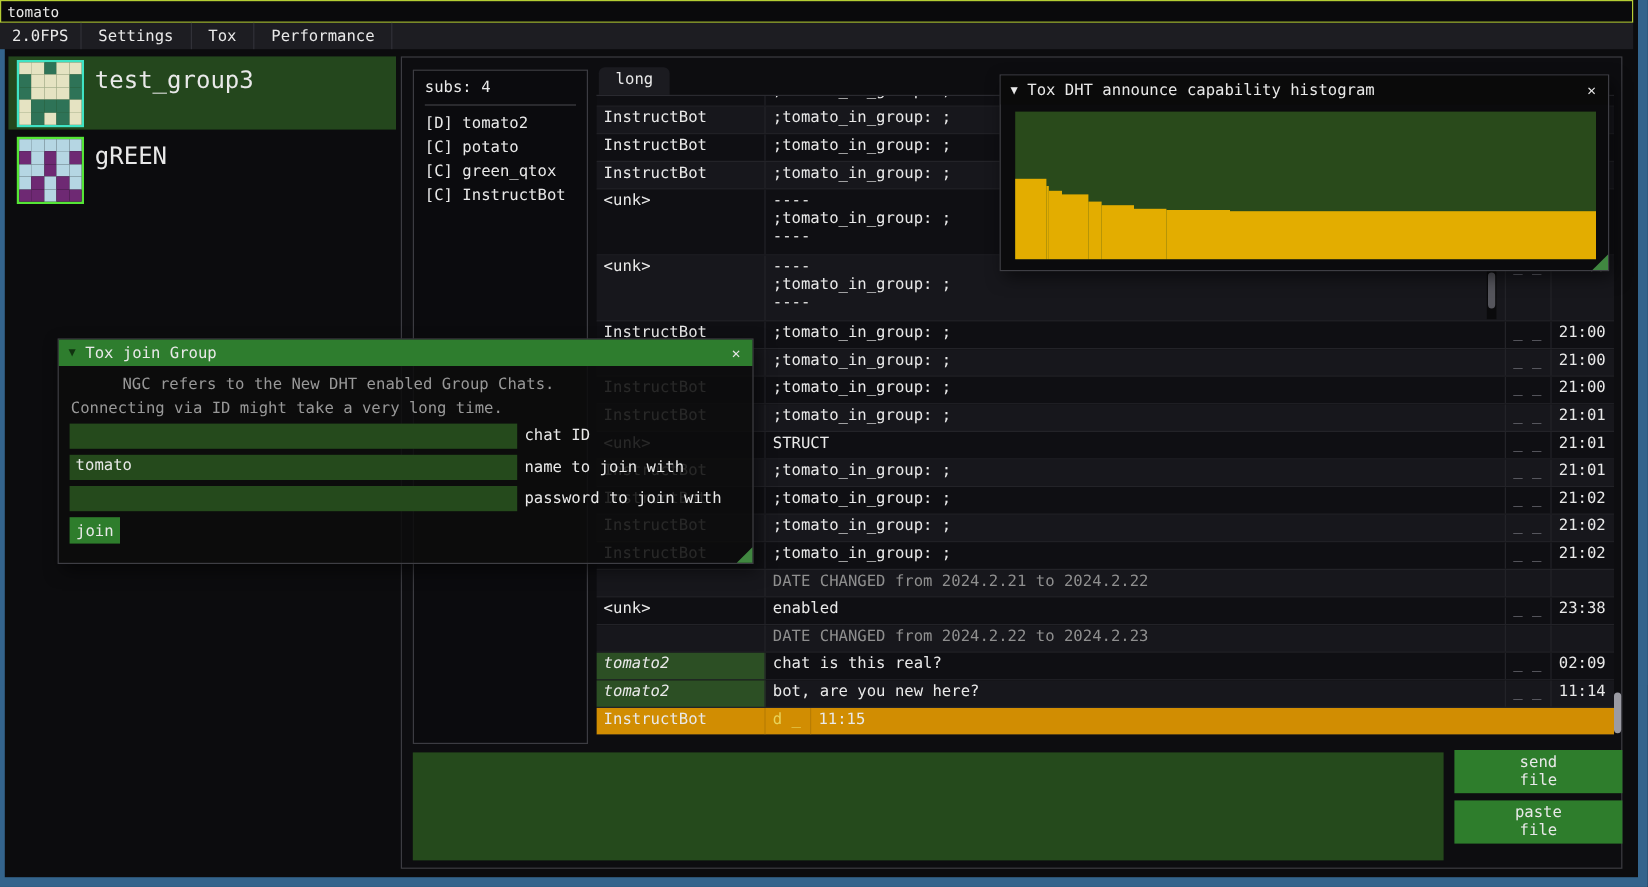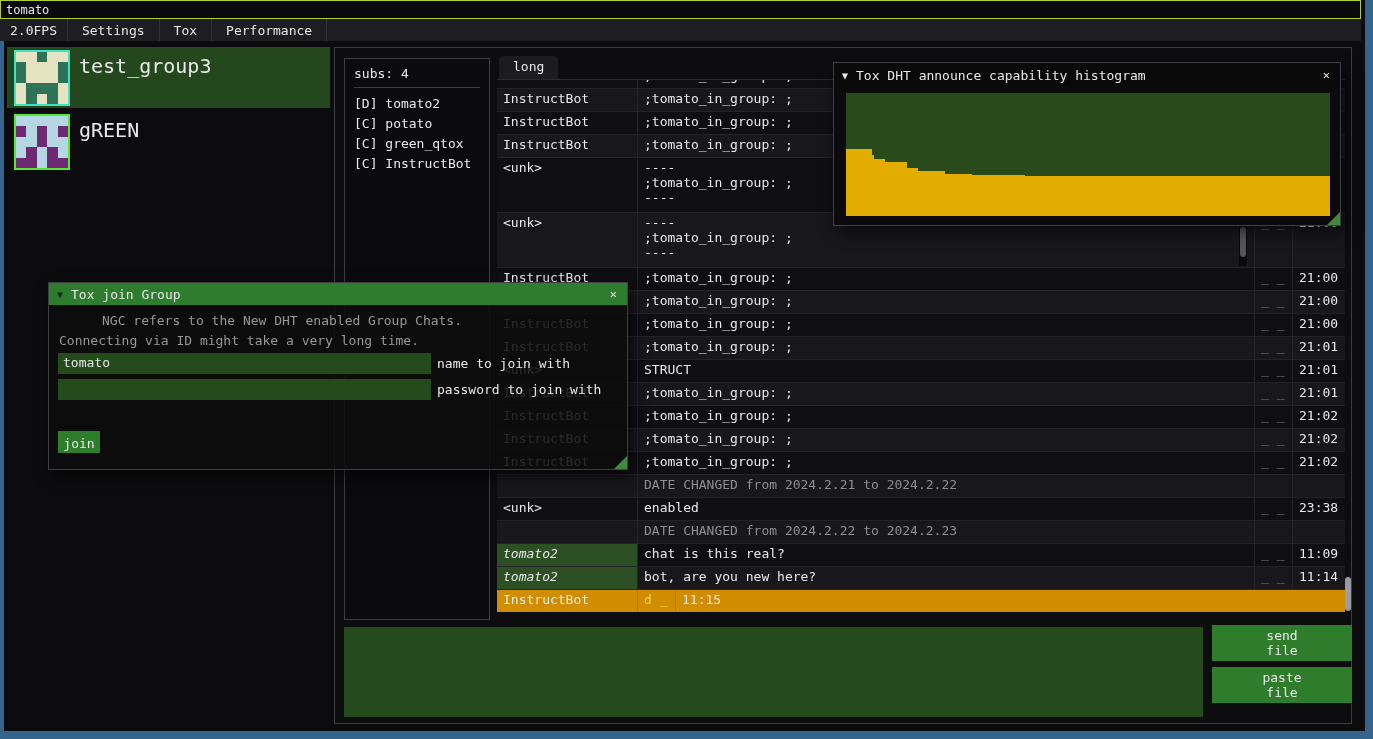--- a/index.html
+++ b/index.html
@@ -314,21 +314,21 @@
       <div class="msg-row date">
         <div class="cell c-name"></div>
         <div class="cell c-msg">DATE CHANGED from 2024.2.22 to 2024.2.23</div>
         <div class="cell c-marks"></div>
         <div class="cell c-time"></div>
       </div>
       <div class="msg-row self">
         <div class="cell c-name">tomato2</div>
         <div class="cell c-msg">chat is this real?</div>
         <div class="cell c-marks">_ _</div>
-        <div class="cell c-time">11:09</div>
+        <div class="cell c-time">02:09</div>
       </div>
       <div class="msg-row self">
         <div class="cell c-name">tomato2</div>
         <div class="cell c-msg">bot, are you new here?</div>
         <div class="cell c-marks">_ _</div>
         <div class="cell c-time">11:14</div>
       </div>
       <div class="msg-row highlight">
         <div class="cell c-name">InstructBot</div>
         <div class="cell c-marks">d _</div>
@@ -372,20 +372,24 @@
   <div class="fwindow join-window">
     <div class="wtitle">
       <span class="collapse-tri">▼</span>
       <span class="title-text">Tox join Group</span>
       <span class="close-x">✕</span>
     </div>
     <div class="join-note note1">NGC refers to the New DHT enabled Group Chats.</div>
     <div class="join-note note2">Connecting via ID might take a very long time.</div>
     <div class="join-fields">
         <div class="join-field-row">
+          <div class="join-input"></div>
+          <div class="join-label">chat ID</div>
+        </div>
+        <div class="join-field-row">
           <div class="join-input">tomato</div>
           <div class="join-label">name to join with</div>
         </div>
         <div class="join-field-row">
           <div class="join-input"></div>
           <div class="join-label">password to join with</div>
         </div>
       </div>
     <button class="join-btn" style="border:none;color:#e9e9e9;font:inherit;">join</button>
     <div class="resize-grip"></div>

